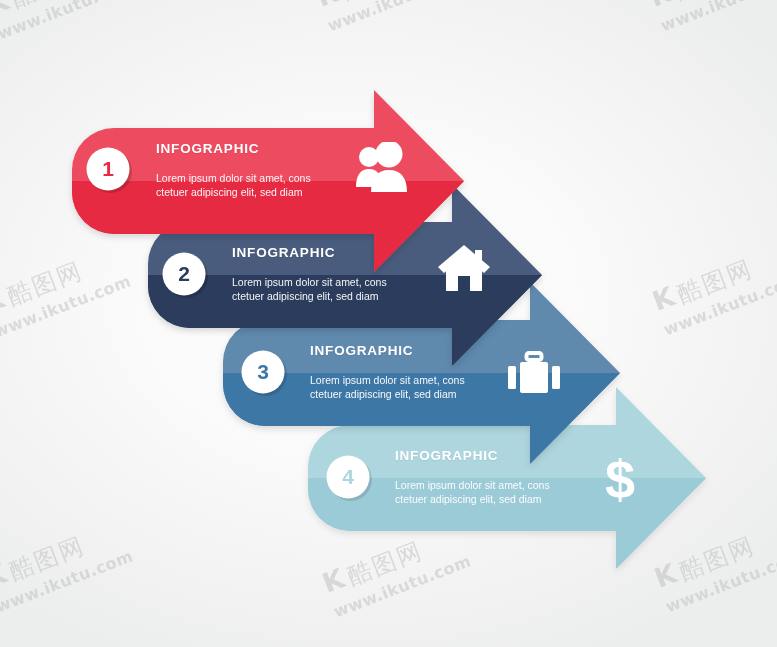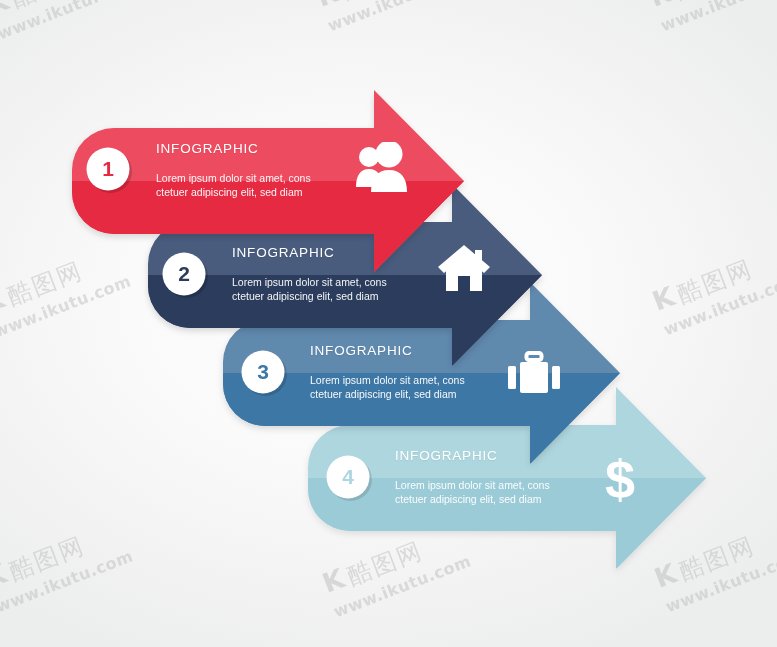--- a/index.html
+++ b/index.html
@@ -33,21 +33,21 @@
   .wm-u{font-size:16px;font-weight:700;color:#c0c0c0;letter-spacing:.5px;}
   .wm-cn{font-size:24px;font-weight:400;color:#bfbfbf;letter-spacing:2px;}
   .wm-grp{position:absolute;transform:rotate(-21deg);transform-origin:left top;}
 
   
   .arrow{position:absolute;}
   .arrow svg{display:block;overflow:visible;}
 
   .row-text{position:absolute;color:#ffffff;}
   .row-title{
-    font-size:13.5px;font-weight:400;letter-spacing:.8px;
+    font-size:13.5px;font-weight:700;letter-spacing:.8px;
     text-shadow:0 1px 1px rgba(0,0,0,.07);
   }
   .row-body{
     font-size:10.5px;line-height:13.5px;font-weight:400;
     color:rgba(255,255,255,.95);
   }
 
   .numcircle{position:absolute;}
   .numcircle .num{
     position:absolute;inset:0;display:flex;align-items:center;justify-content:center;

